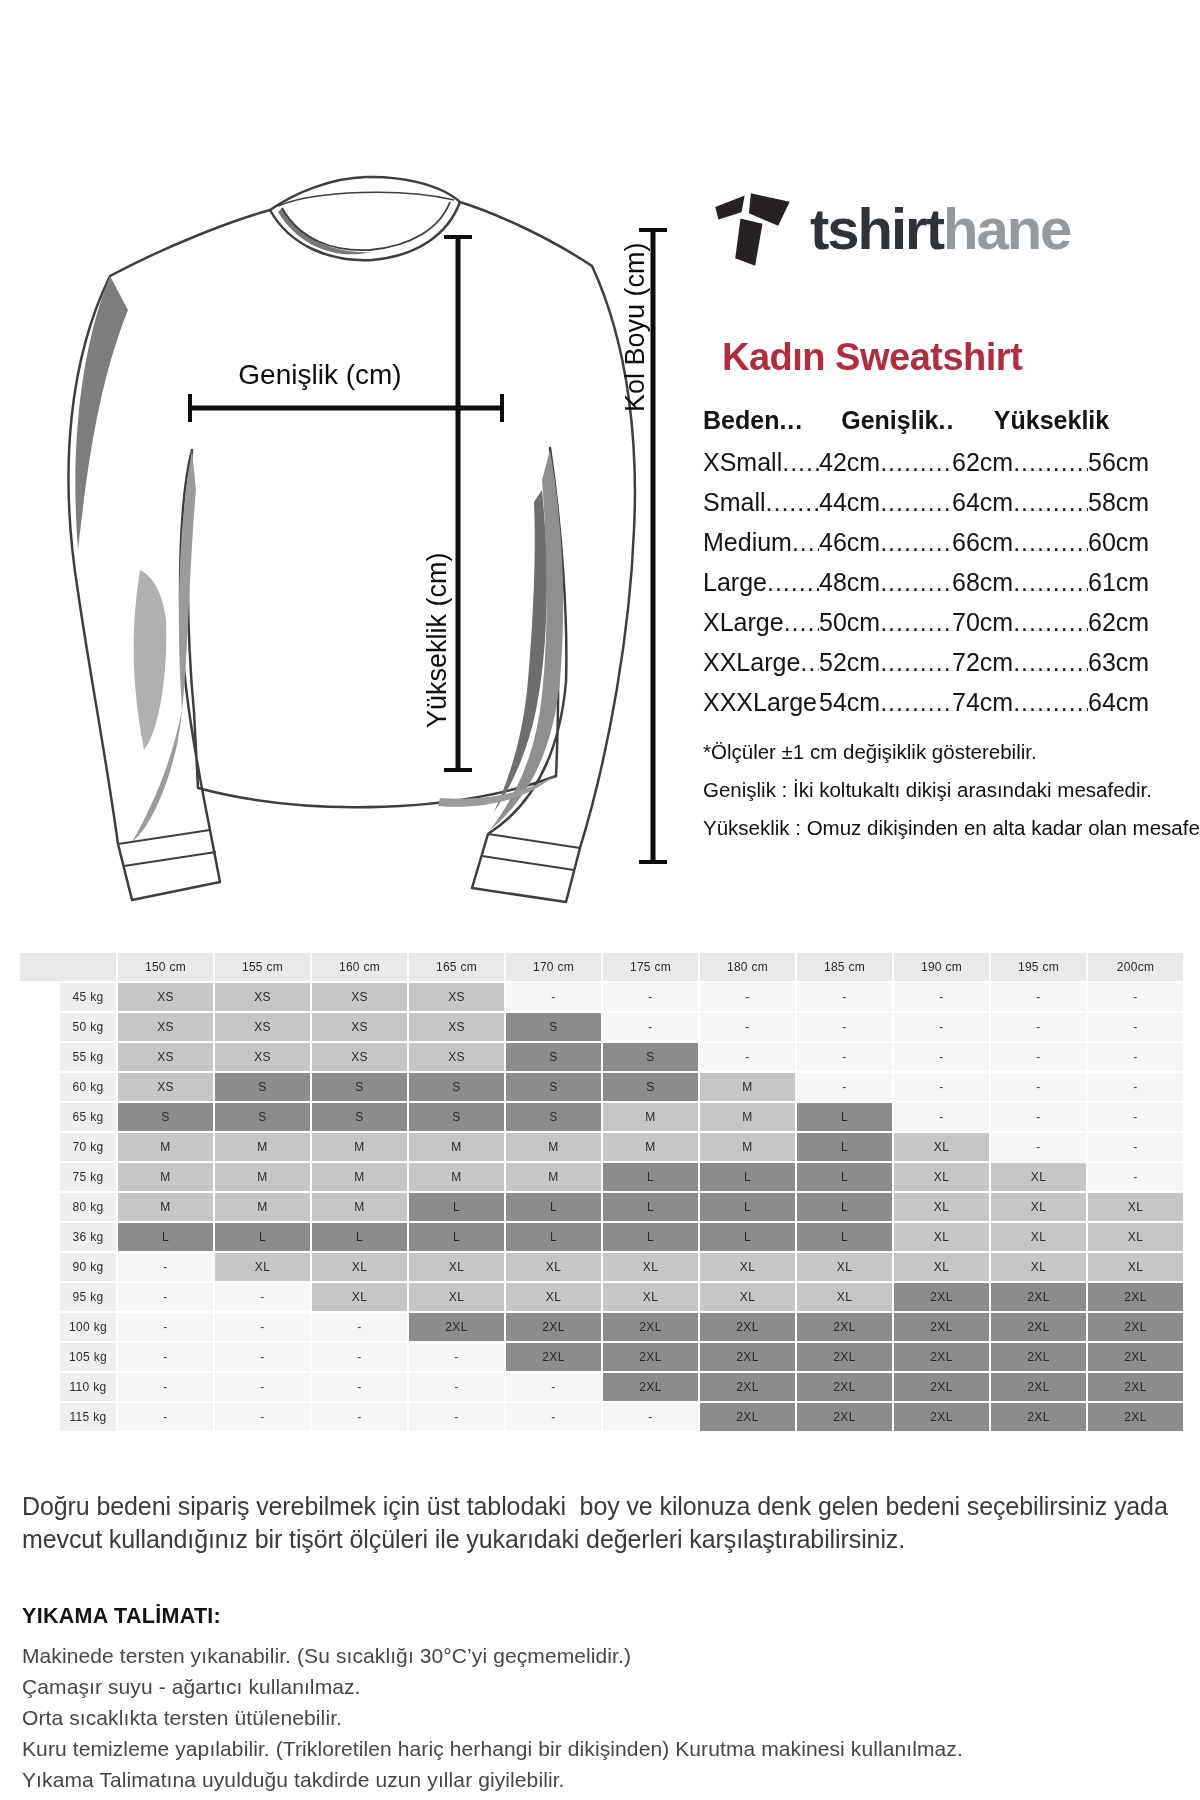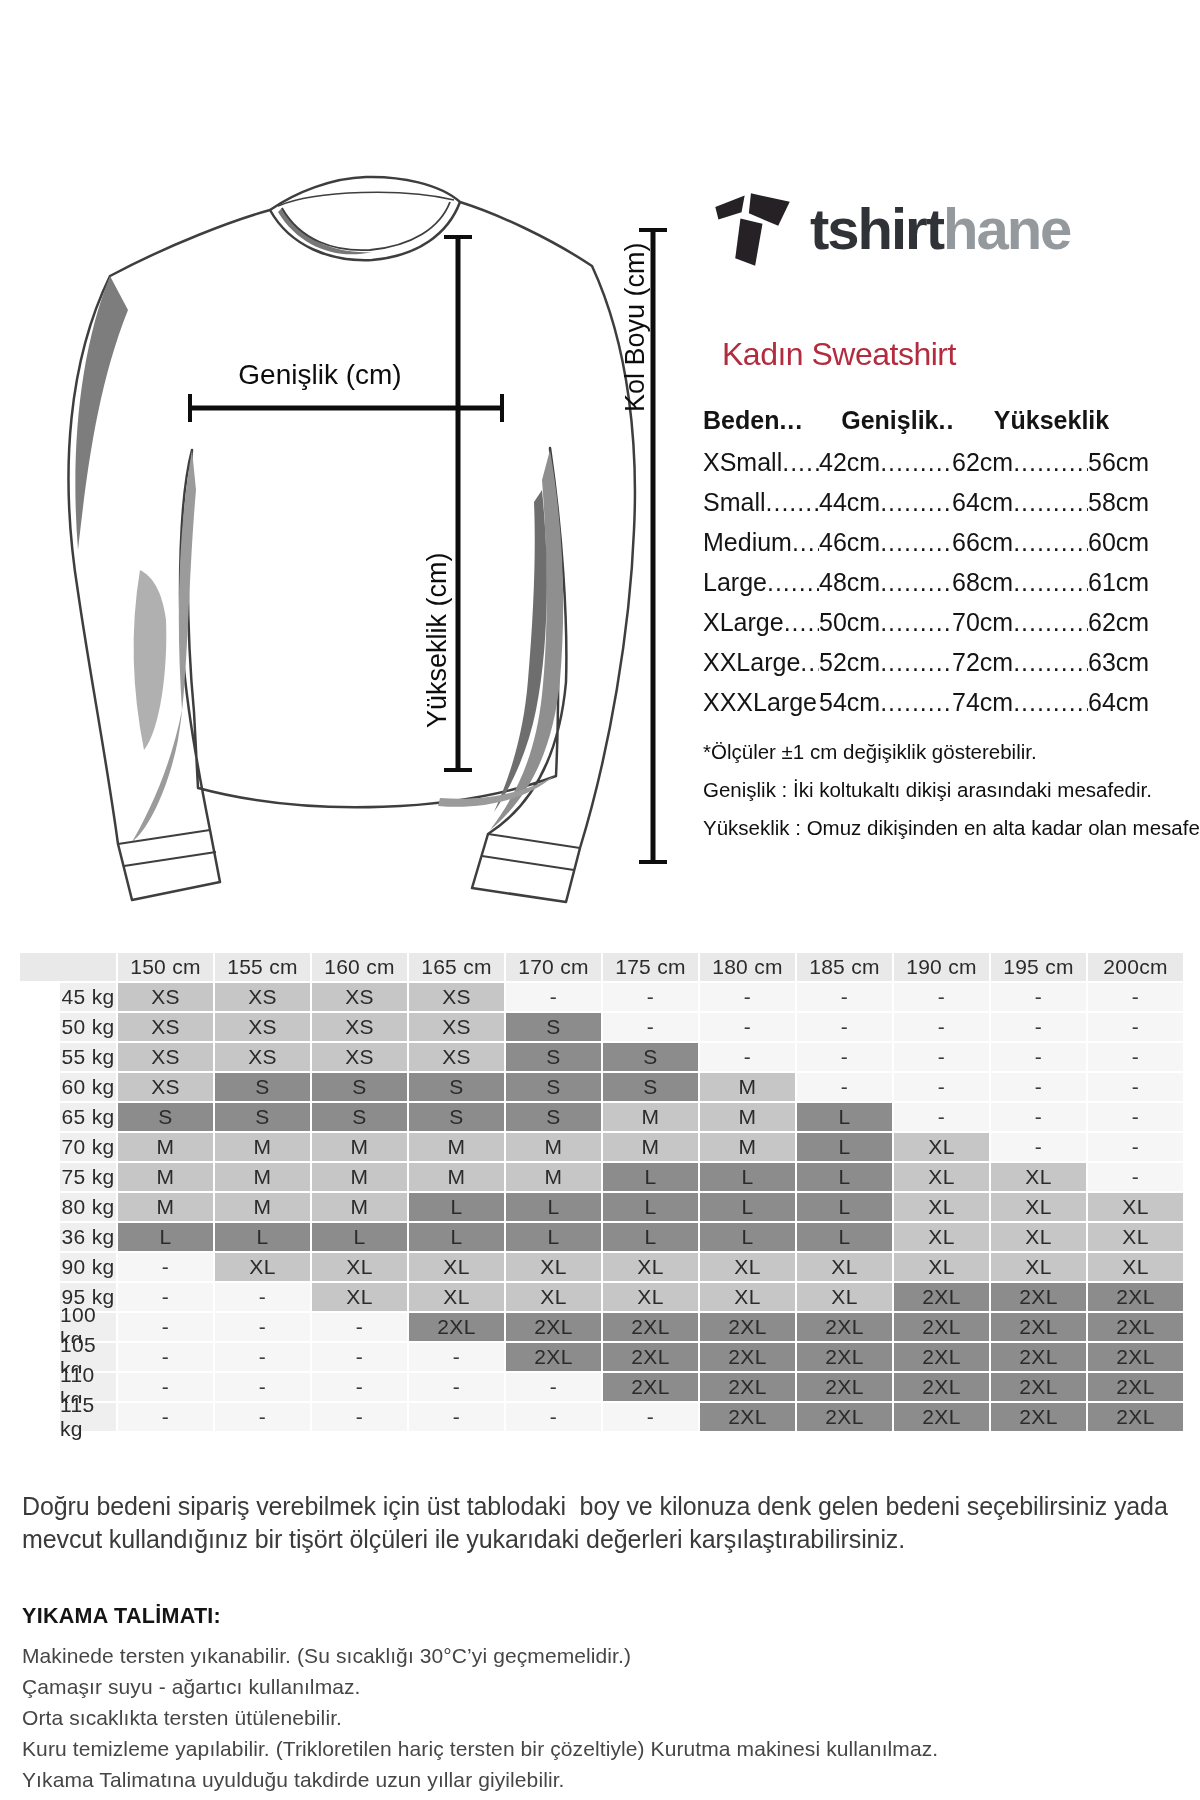--- a/index.html
+++ b/index.html
@@ -7,38 +7,38 @@
         font-family:"Liberation Sans","DejaVu Sans",sans-serif;color:#111;}
 
   
   .brand{position:absolute;left:710px;top:186px;display:flex;align-items:center;gap:16px;}
   .brand .logo-icon{width:84px;height:86px;flex:0 0 auto;}
   .brand .word{font-size:58px;font-weight:700;letter-spacing:-2px;line-height:1;white-space:nowrap;}
   .brand .p1{color:var(--logo-dark,#2f3237);}
   .brand .p2{color:var(--logo-gray,#94999e);}
 
   
-  .title{position:absolute;left:722px;top:336px;font-size:32px;font-weight:400;
+  .title{position:absolute;left:722px;top:336px;font-size:38px;font-weight:700;
          color:var(--accent-red,#b22c3e);letter-spacing:-0.5px;white-space:nowrap;}
 
   
   .sizetable{position:absolute;left:703px;top:398px;width:446px;font-size:25px;color:#141414;}
   .st-row{display:flex;align-items:baseline;height:40px;line-height:40px;white-space:nowrap;}
   .st-row.head{font-weight:700;height:44px;line-height:44px;gap:40px;}
   .seg{display:flex;overflow:hidden;align-items:baseline;}
   .seg .dots{flex:1 1 auto;overflow:hidden;}
   .dots::after{content:"................................................";letter-spacing:1px;}
   .s1{width:116px;}.s2{width:133px;}.s3{width:136px;}.s4{flex:1;}
 
   
   .notes{position:absolute;left:703px;top:733px;font-size:20.5px;color:#101010;line-height:38px;white-space:nowrap;}
 
   
   .matrix{position:absolute;left:20px;top:953px;width:1163px;display:grid;
-          grid-template-columns:96px repeat(11,1fr);gap:2px;font-size:21px;color:#2b2b2b;}
+          grid-template-columns:96px repeat(11,1fr);gap:2px;font-size:12px;color:#2b2b2b;}
   .matrix .cell{height:28px;display:flex;align-items:center;justify-content:center;letter-spacing:.3px;}
   .matrix .corner,.matrix .mh{background:var(--matrix-header-bg,#e9e9e9);}
   .matrix .ml{background:var(--matrix-label-bg,#efefef);margin-left:40px;}
   .matrix .light{background:var(--cell-light,#c6c6c6);text-align:right;}
   .matrix .dark{background:var(--cell-dark,#8c8c8c);}
   .matrix .empty{background:var(--cell-empty,#f6f6f6);color:#3a3a3a;}
 
   
   .intro{position:absolute;left:22px;top:1490px;width:1160px;font-size:25px;line-height:33px;
          color:#3a3a3a;white-space:pre-wrap;letter-spacing:-0.1px;}
@@ -470,17 +470,17 @@
       <div class="cell dark">2XL</div>
       <div class="cell dark">2XL</div>
     </div>
 
   <div class="intro">Doğru bedeni sipariş verebilmek için üst tablodaki  boy ve kilonuza denk gelen bedeni seçebilirsiniz yada mevcut kullandığınız bir tişört ölçüleri ile yukarıdaki değerleri karşılaştırabilirsiniz.</div>
   <div class="care-title">YIKAMA TALİMATI:</div>
   <div class="care">
       <div>Makinede tersten yıkanabilir. (Su sıcaklığı 30°C’yi geçmemelidir.)</div>
       <div>Çamaşır suyu - ağartıcı kullanılmaz.</div>
       <div>Orta sıcaklıkta tersten ütülenebilir.</div>
-      <div>Kuru temizleme yapılabilir. (Trikloretilen hariç tersten bir çözeltiyle) Kurutma makinesi kullanılmaz.</div>
+      <div>Kuru temizleme yapılabilir. (Trikloretilen hariç herhangi bir dikişinden) Kurutma makinesi kullanılmaz.</div>
       <div>Yıkama Talimatına uyulduğu takdirde uzun yıllar giyilebilir.</div>
     </div>
 
 </div>
 
 </body></html>

